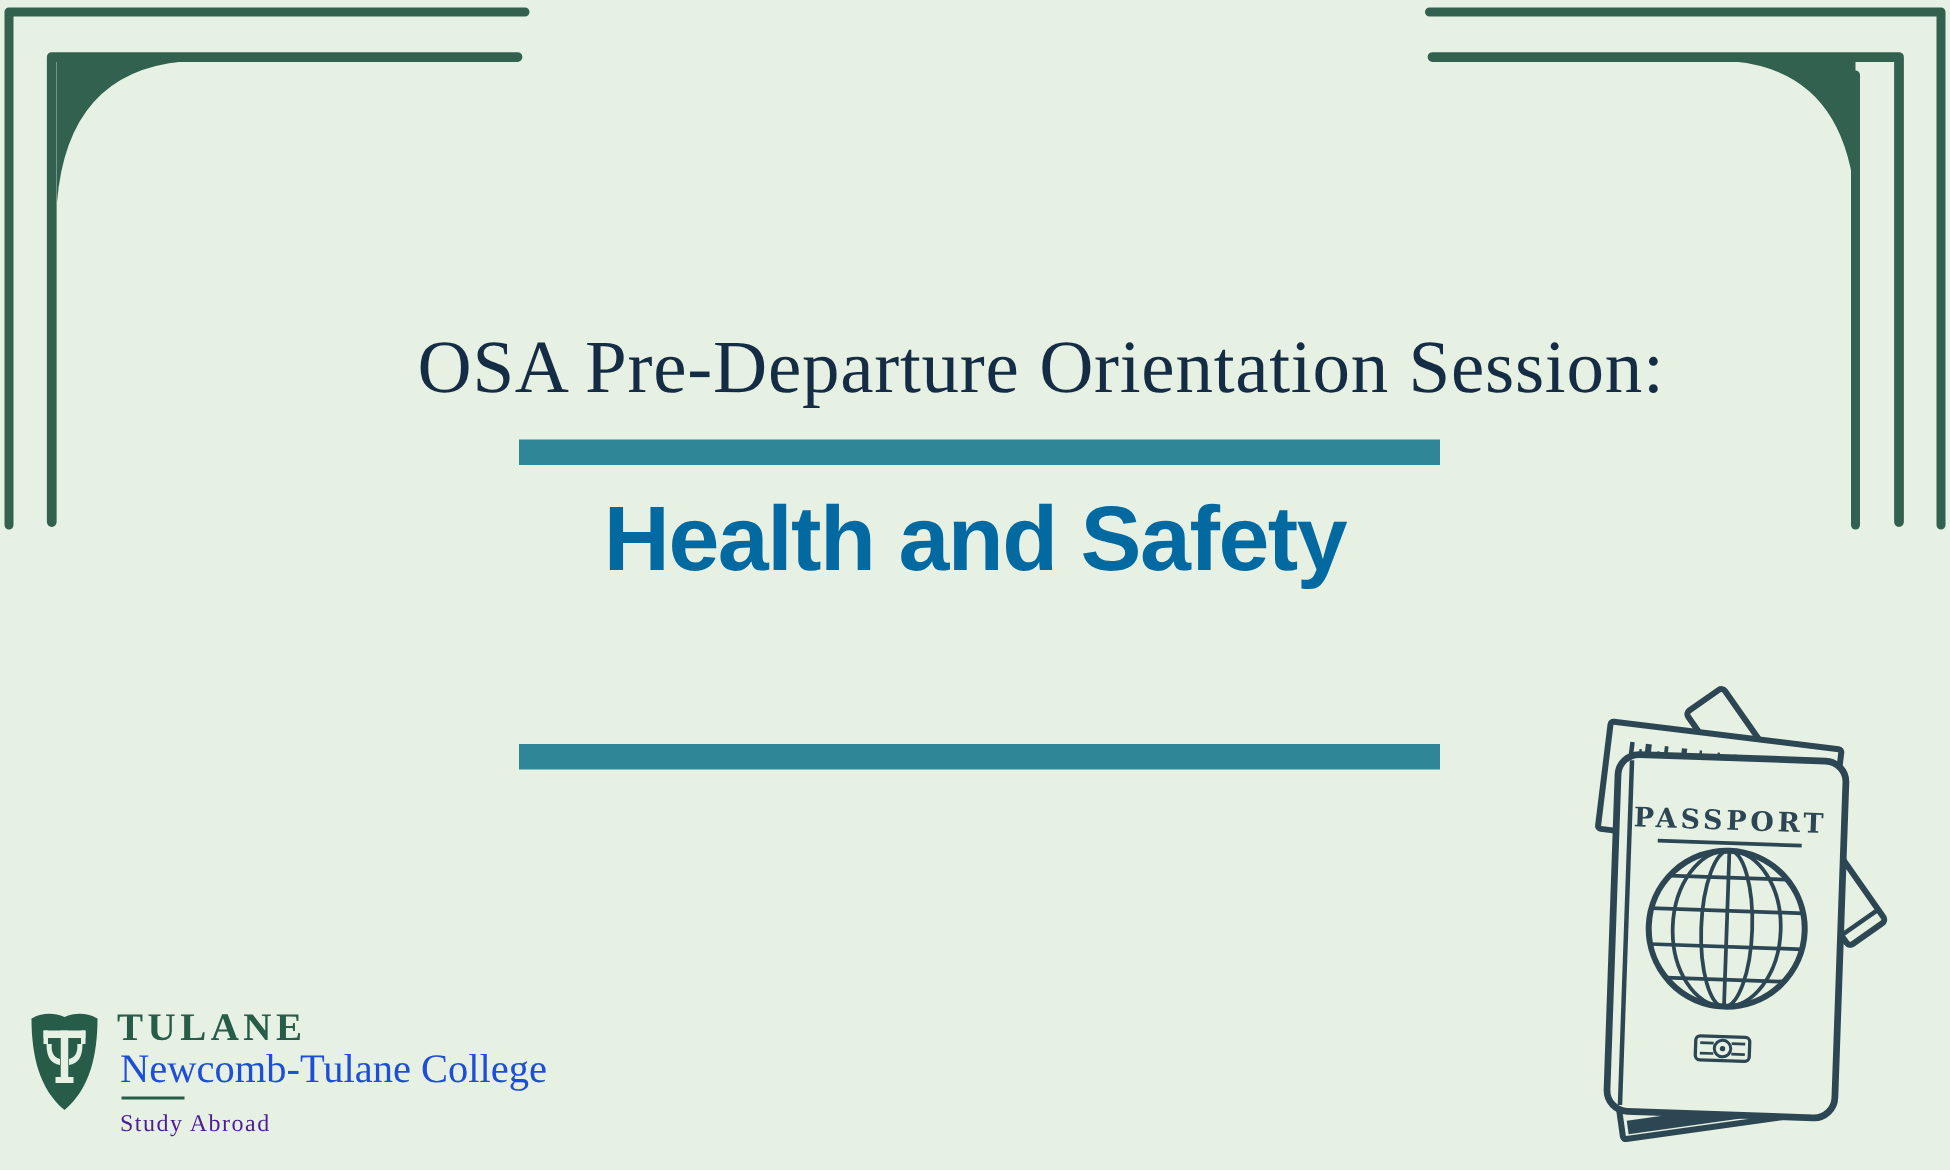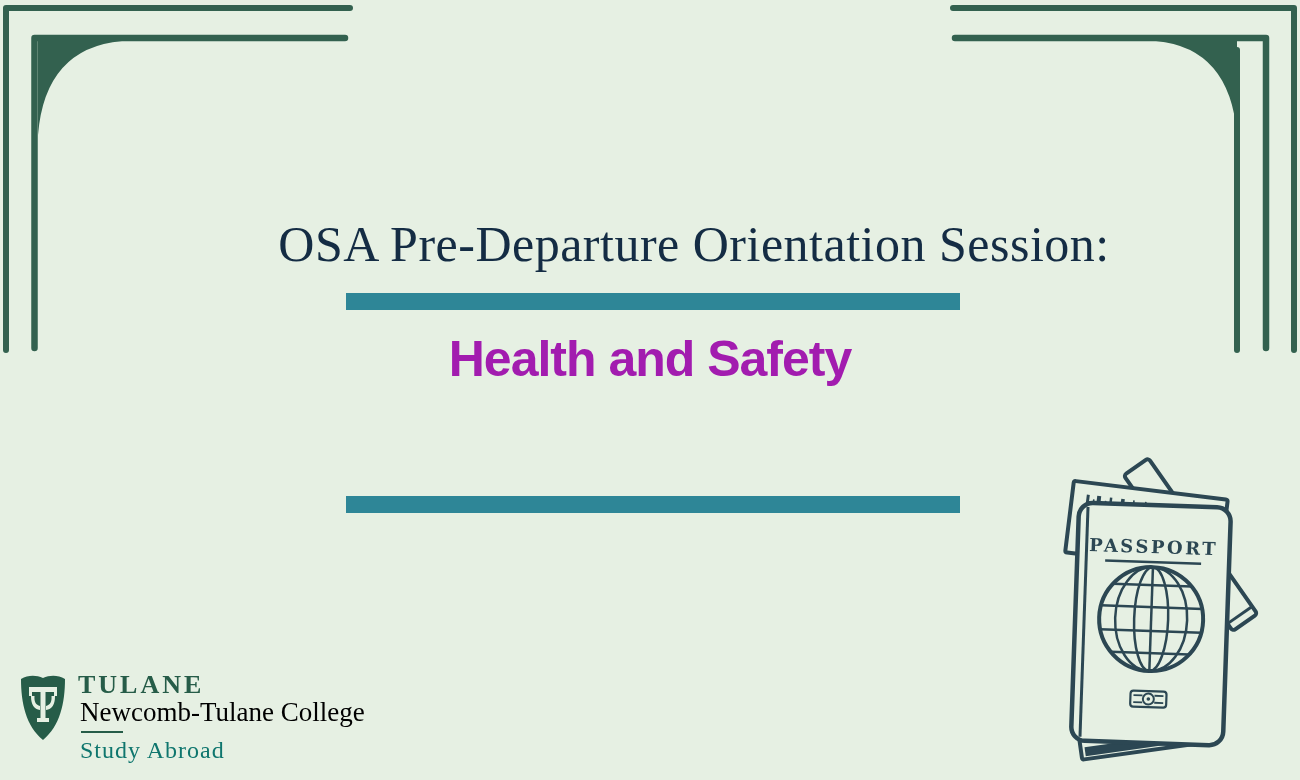--- a/index.html
+++ b/index.html
@@ -29,50 +29,50 @@
     left:346px;width:614px;height:17px;
     background:#2E8697;
   }
   .bar-top{top:293px;}
   .bar-bottom{top:496px;}
   .main-title{
     left:0;top:314px;width:1300px;
     text-align:center;
     font-family:"Liberation Sans", sans-serif;
     font-weight:700;
-    font-size:50px;line-height:90px;
+    font-size:61px;line-height:90px;
     letter-spacing:-1px;
-    color:#a21caf;
+    color:#0369a1;
   }
 
   
   .logo-wordmark{
     left:78px;top:672px;
     font-family:Liberation Serif, serif;
     font-weight:700;
     font-size:26px;line-height:26px;
     letter-spacing:3px;
     color:#265C48;
   }
   .logo-college{
     left:80px;top:699px;
     font-family:"Liberation Serif", serif;
     font-size:27px;line-height:27px;
-    color:#000000;
+    color:#1d4ed8;
   }
   .logo-divider{
     left:81px;top:731px;width:42px;height:2px;
     background:#265C48;
   }
   .logo-dept{
     left:80px;top:738px;
     font-family:"Liberation Serif", serif;
-    font-size:24px;line-height:24px;
+    font-size:16px;line-height:24px;
     letter-spacing:1px;
-    color:#0f766e;
+    color:#4c1d95;
   }
 </style>
 </head>
 <body>
 
 <svg id="frame-svg" class="abs" viewBox="0 0 1300 780" xmlns="http://www.w3.org/2000/svg">
   <g stroke="#33614F" stroke-width="6" fill="none" stroke-linecap="round" stroke-linejoin="round">
     <path d="M350,8 H6 V350"></path>
     <path d="M345,38 H34.5 V348" stroke-width="6.5"></path>
     <path d="M38,41 L122,41 Q45,48 38,135 Z" fill="#33614F" stroke="none"></path>

